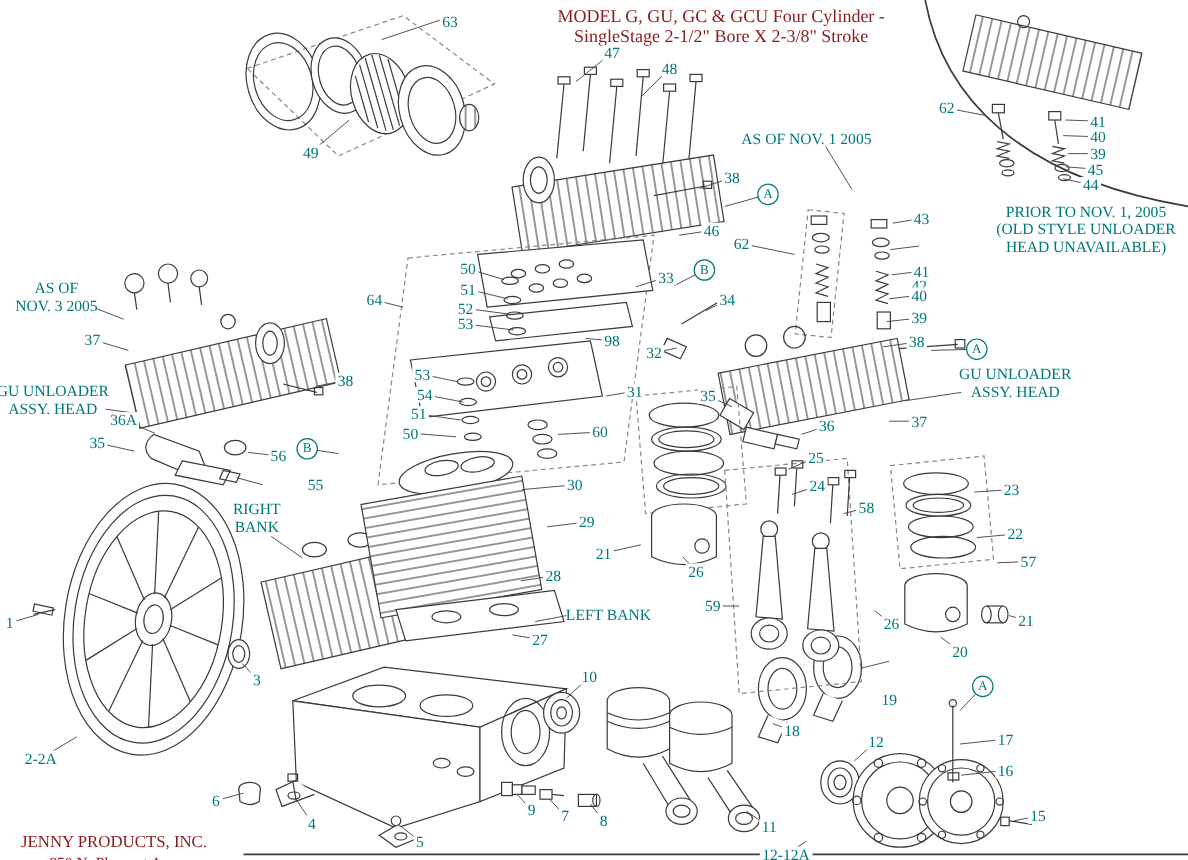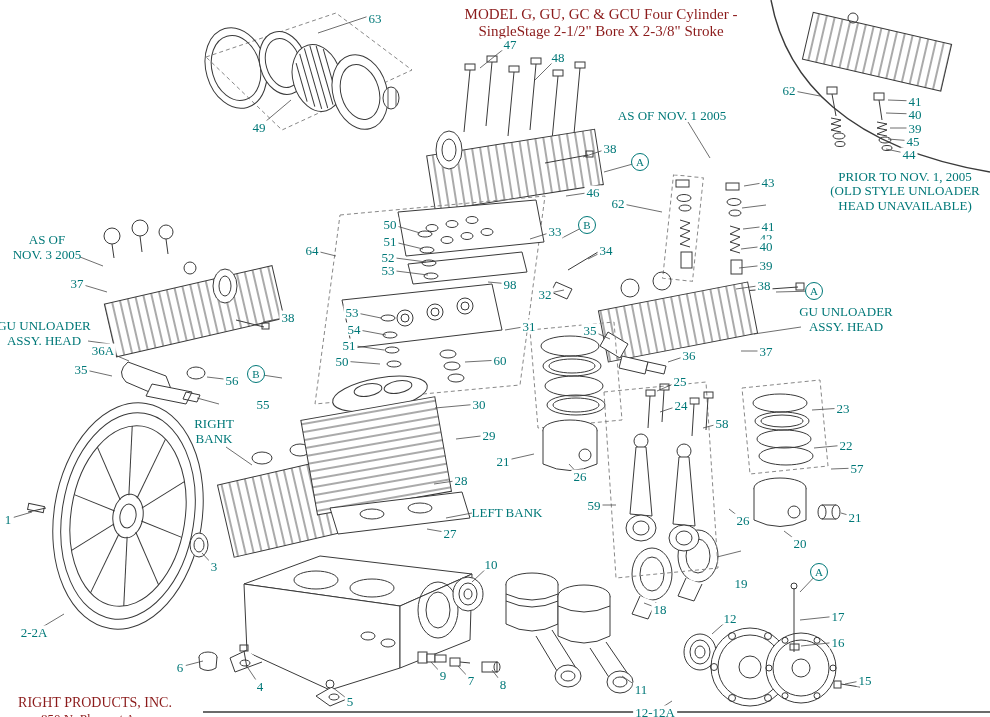--- a/index.html
+++ b/index.html
@@ -469,21 +469,21 @@
   <div id="annotation-layer">
     <div class="title">
       <div>MODEL G, GU, GC &amp; GCU Four Cylinder -</div>
       <div>SingleStage 2-1/2" Bore X 2-3/8" Stroke</div>
     </div>
     <div class="inset-note">
       <div>PRIOR TO NOV. 1, 2005</div>
       <div>(OLD STYLE UNLOADER</div>
       <div>HEAD UNAVAILABLE)</div>
     </div>
-    <div class="footer-company">RIGHT PRODUCTS, INC.</div>
+    <div class="footer-company">JENNY PRODUCTS, INC.</div>
     <div class="footer-address">850 N. Pleasant A</div>
   <span class="callout" style="left: 375px; top: 18px;">63</span>
       <span class="callout" style="left: 510px; top: 44px;">47</span>
       <span class="callout" style="left: 558px; top: 57px;">48</span>
       <span class="callout" style="left: 259px; top: 127px;">49</span>
       <span class="callout" style="left: 610px; top: 148px;">38</span>
       <span class="callout" style="left: 593px; top: 192px;">46</span>
       <span class="callout" style="left: 768px; top: 182px;">43</span>
       <span class="callout" style="left: 618px; top: 203px;">62</span>
       <span class="callout" style="left: 766px; top: 190px; margin-top: 48px;">42</span>

